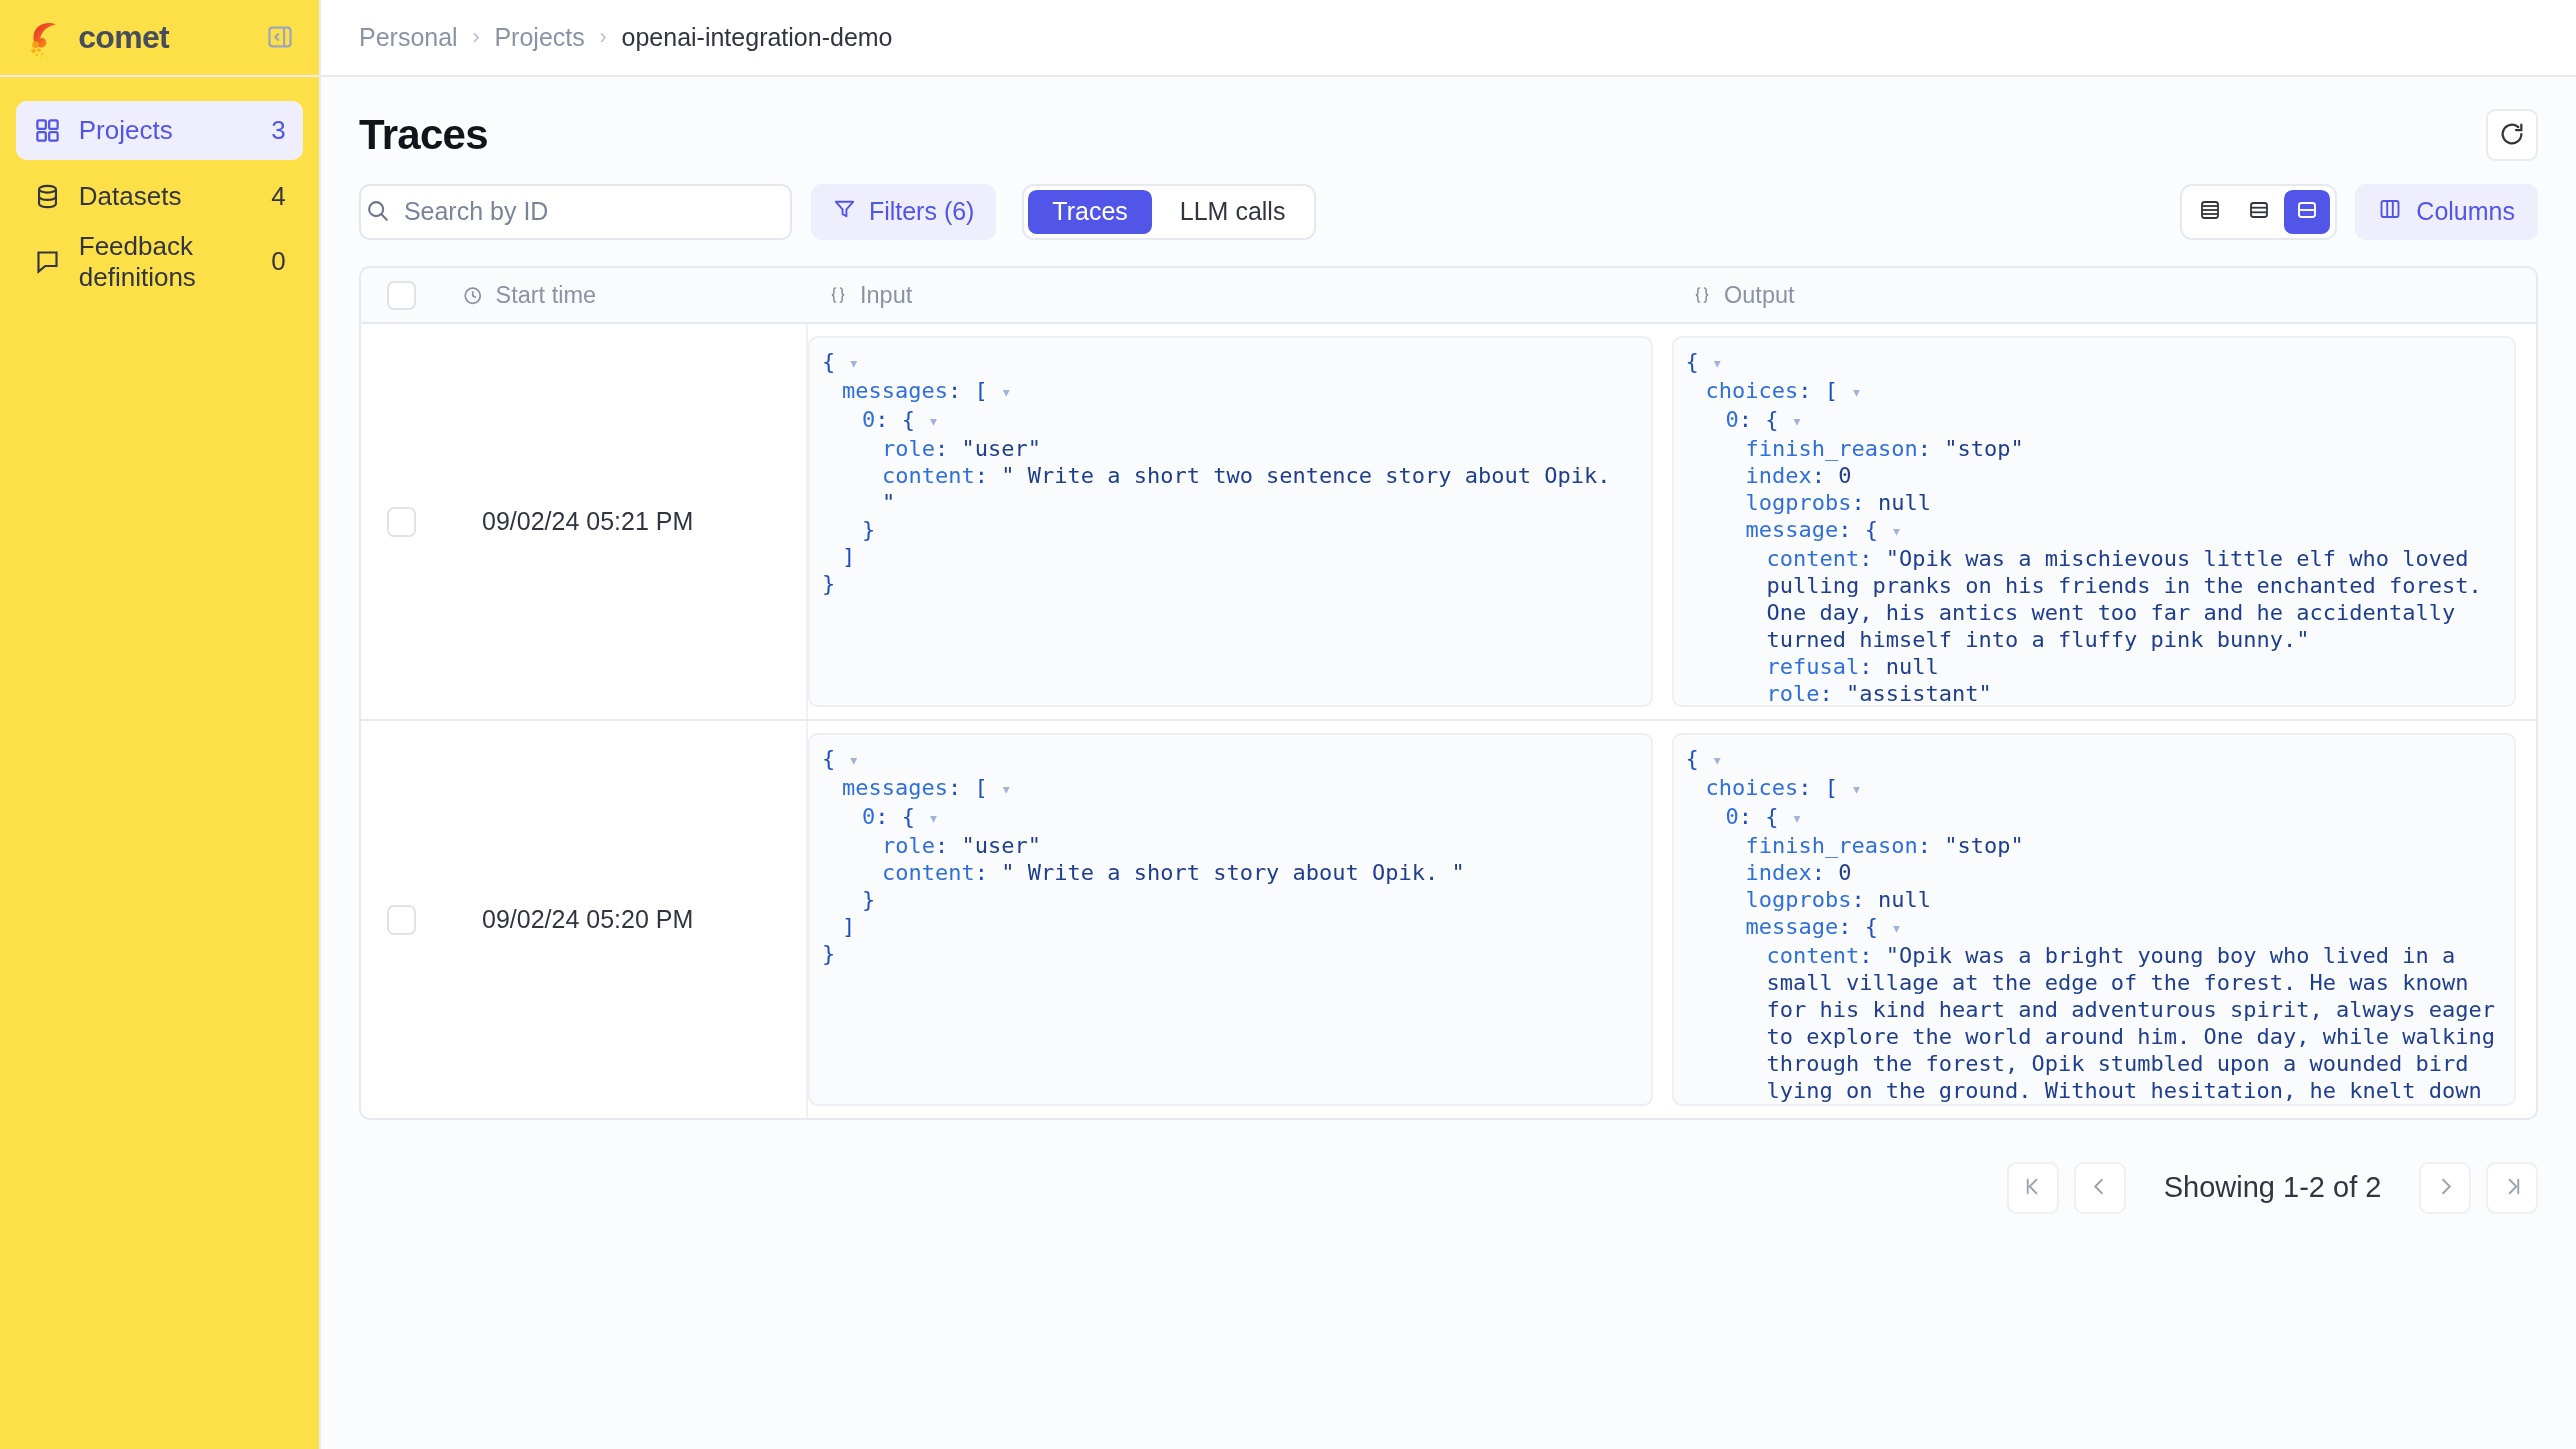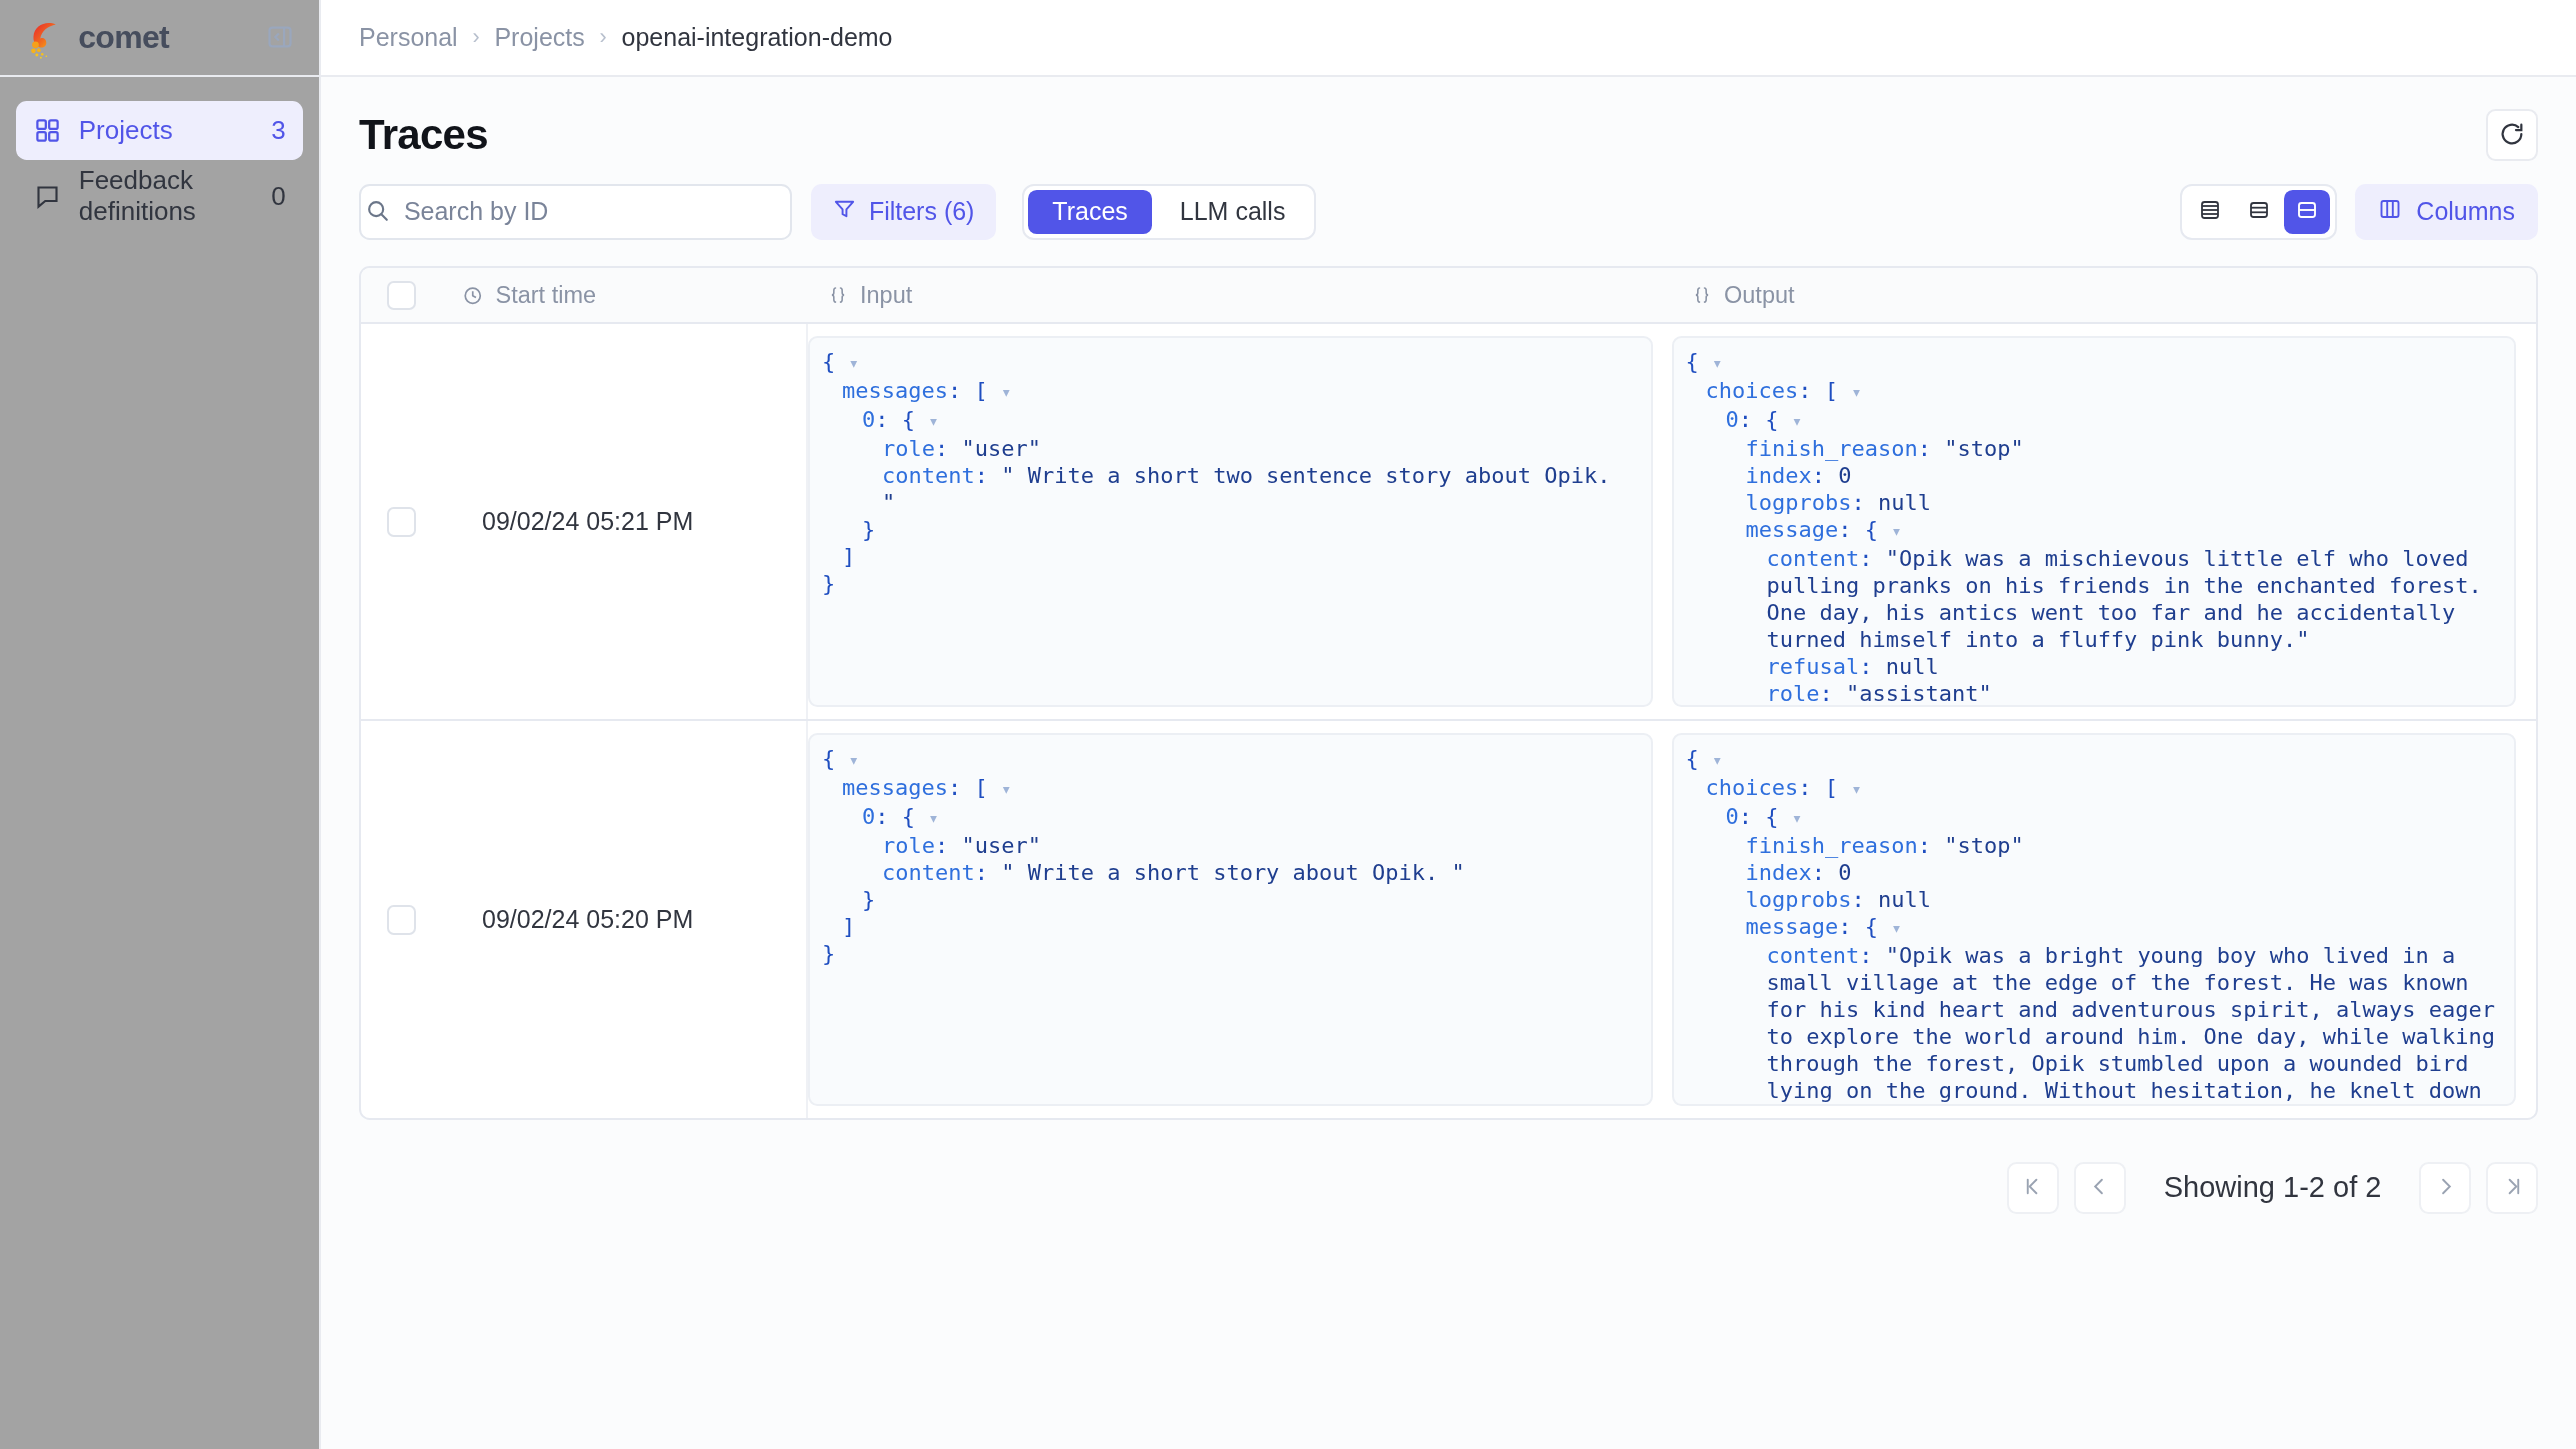--- a/index.html
+++ b/index.html
@@ -7,21 +7,21 @@
     width: 2576px; height: 1449px;
     font-family: "Liberation Sans", sans-serif;
     background: #ffffff;
     overflow: hidden;
   }
   .app { display: flex; width: 2576px; height: 1449px; }
 
   
   .sidebar {
     width: 321px; height: 1449px;
-    background: #a3a3a3;
+    background: #fde047;
     border-right: 2px solid #e9ebf0;
     display: flex; flex-direction: column;
     flex: 0 0 321px;
   }
   .sidebar-top {
     height: 77px;
     border-bottom: 2px solid #e9ebf0;
     display: flex; align-items: center;
     padding: 0 24px 0 25.5px;
   }
@@ -239,20 +239,31 @@
             <rect x="3" y="3" width="7.5" height="7.5" rx="1.5"></rect>
             <rect x="13.5" y="3" width="7.5" height="7.5" rx="1.5"></rect>
             <rect x="3" y="13.5" width="7.5" height="7.5" rx="1.5"></rect>
             <rect x="13.5" y="13.5" width="7.5" height="7.5" rx="1.5"></rect>
           </svg>
         </span>
         <span class="nav-label">Projects</span>
         <span class="nav-count">3</span>
       </div>
 
+      <div class="nav-item">
+        <span class="nav-icon">
+          <svg width="27" height="27" viewBox="0 0 24 24" fill="none" stroke="currentColor" stroke-width="1.9">
+            <ellipse cx="12" cy="5.5" rx="7.5" ry="3"></ellipse>
+            <path d="M4.5 5.5 v13 c0 1.7 3.4 3 7.5 3 s7.5 -1.3 7.5 -3 v-13"></path>
+            <path d="M4.5 12 c0 1.7 3.4 3 7.5 3 s7.5 -1.3 7.5 -3"></path>
+          </svg>
+        </span>
+        <span class="nav-label">Datasets</span>
+        <span class="nav-count">4</span>
+      </div>
 
       <div class="nav-item">
         <span class="nav-icon">
           <svg width="27" height="27" viewBox="0 0 24 24" fill="none" stroke="currentColor" stroke-width="1.9">
             <path d="M4 4 h16 v12 h-10 l-6 5 z"></path>
           </svg>
         </span>
         <span class="nav-label">Feedback definitions</span>
         <span class="nav-count">0</span>
       </div>

